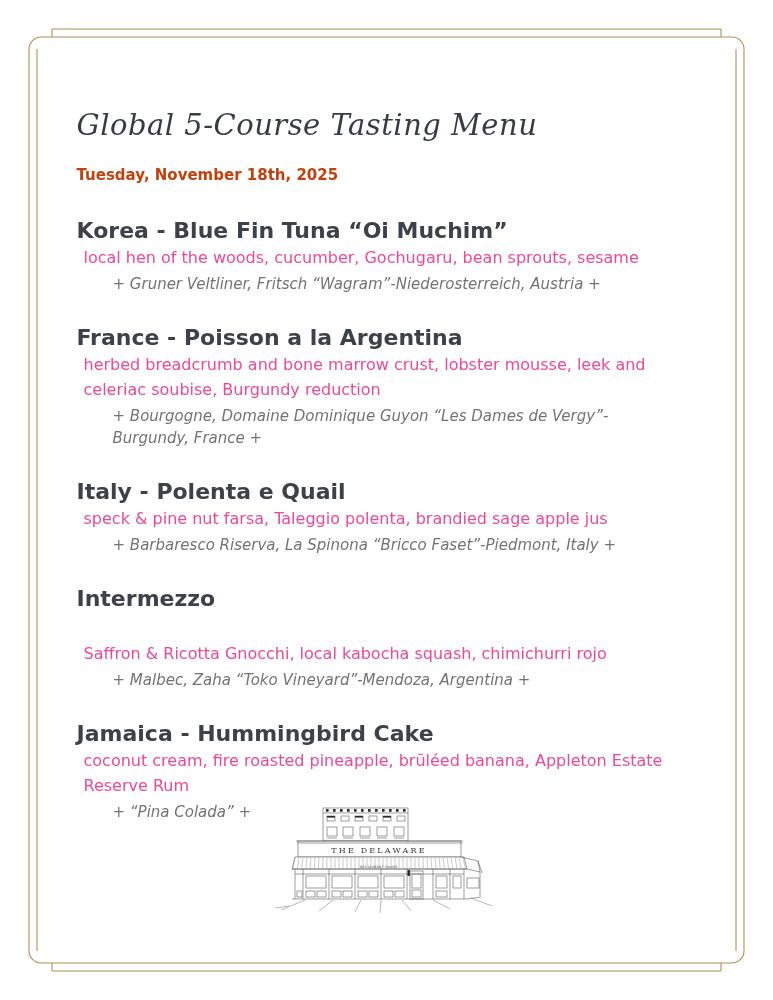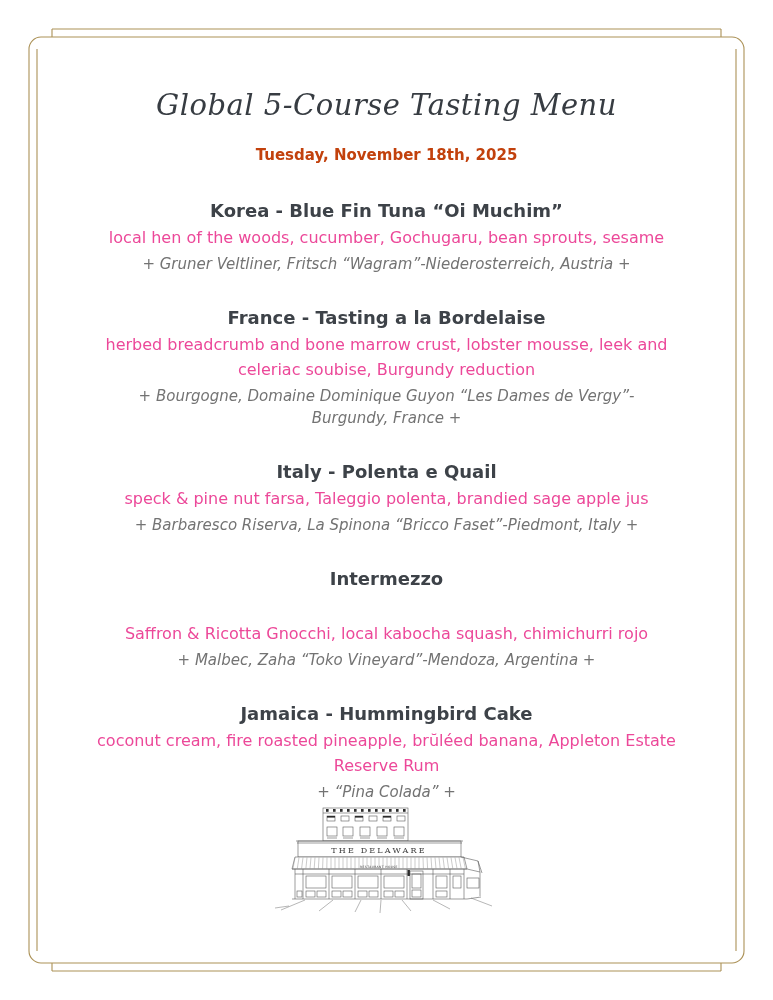--- a/index.html
+++ b/index.html
@@ -7,42 +7,41 @@
     position:relative;
     width:773px;height:1000px;
     background:#ffffff;
     overflow:hidden;
     font-family:"DejaVu Sans","Liberation Sans",sans-serif;
   }
   .frame-svg{position:absolute;top:0;left:0;pointer-events:none;}
   .content{
     position:absolute;
     left:50%;transform:translateX(-50%);
-    top:88px;
+    top:108px;
     width:620px;
-    text-align:center;
   }
   .menu-title{
     font-family:"DejaVu Serif","Liberation Serif",serif;
     font-style:italic;
     font-weight:400;
     font-size:29px;
     color:#373c42;
     letter-spacing:.5px;
     margin:0 0 24px 0;
   }
   .menu-date{
     font-size:15px;
     font-weight:600;
     color:#c2410c;
     margin:0 0 33px 0;
   }
   .course{margin:0 0 29px 0;}
   .course-name{
-    font-size:18px;
+    font-size:22px;
     font-weight:600;
     color:#3d4248;
     line-height:27px;
     margin:0;
   }
   .course-desc{
     font-size:16px;
     font-weight:400;
     color:#ec4899;
     line-height:25px;
@@ -106,21 +105,21 @@
     <div class="menu-date">Tuesday, November 18th, 2025</div>
 
     <div>
     <div class="course">
       <div class="course-name">Korea - Blue Fin Tuna “Oi Muchim”</div>
       <div class="course-desc">local hen of the woods, cucumber, Gochugaru, bean sprouts, sesame</div>
       <div class="course-pairing">+ Gruner Veltliner, Fritsch “Wagram”-Niederosterreich, Austria +</div>
     </div>
 
     <div class="course">
-      <div class="course-name">France - Tasting a la Bordelaise</div>
+      <div class="course-name">France - Poisson a la Argentina</div>
       <div class="course-desc">herbed breadcrumb and bone marrow crust, lobster mousse, leek and celeriac soubise, Burgundy reduction</div>
       <div class="course-pairing">+ Bourgogne, Domaine Dominique Guyon “Les Dames de Vergy”-Burgundy, France +</div>
     </div>
 
     <div class="course">
       <div class="course-name">Italy - Polenta e Quail</div>
       <div class="course-desc">speck &amp; pine nut farsa, Taleggio polenta, brandied sage apple jus</div>
       <div class="course-pairing">+ Barbaresco Riserva, La Spinona “Bricco Faset”-Piedmont, Italy +</div>
     </div>
 

